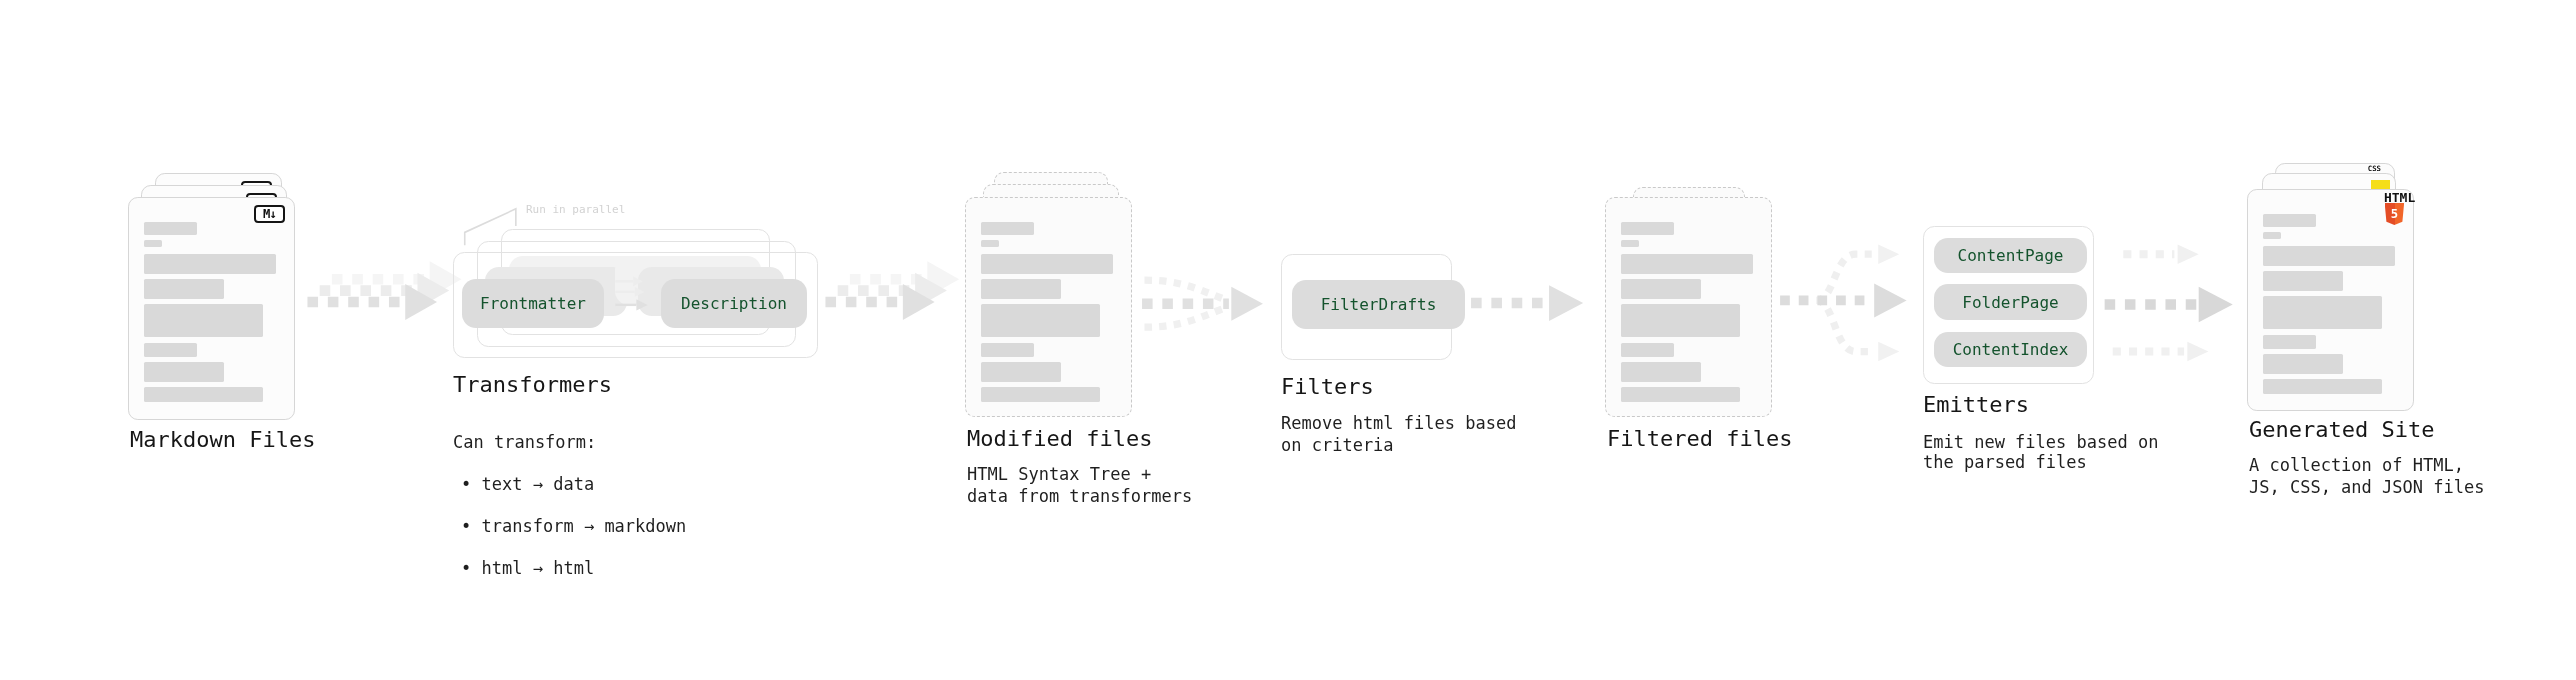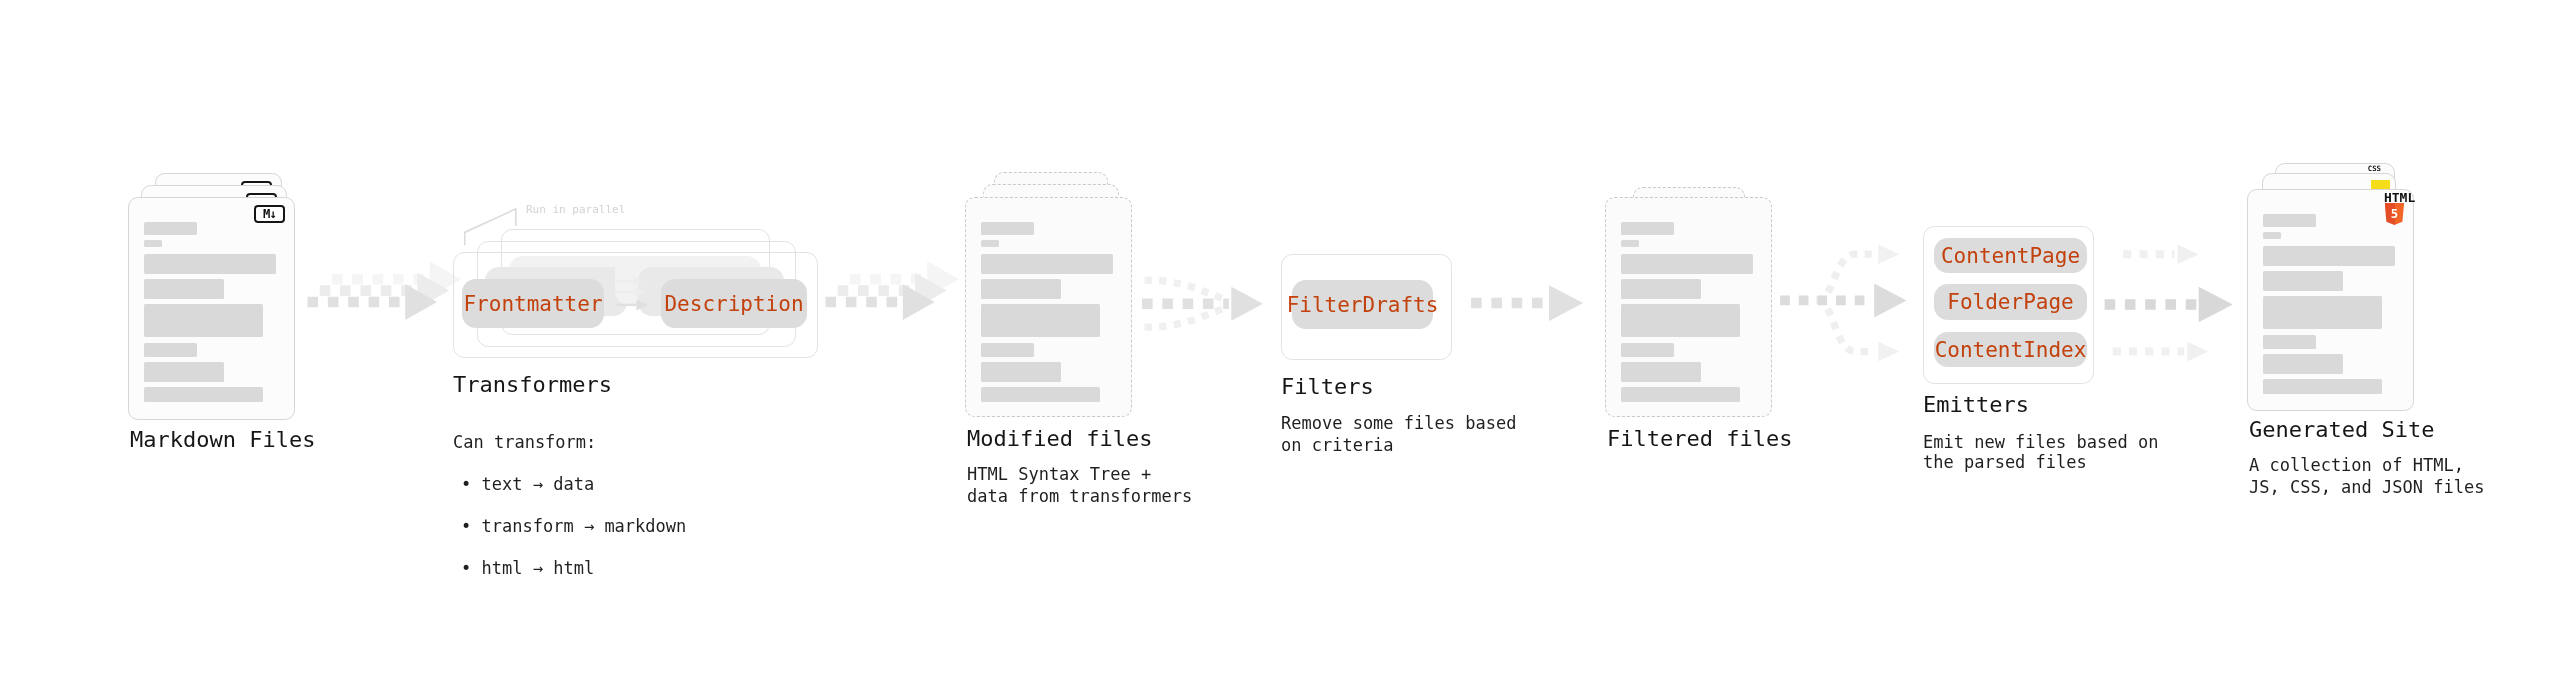--- a/index.html
+++ b/index.html
@@ -13,21 +13,21 @@
   .b3{top:56px;width:132px;height:19.5px}.b4{top:81px;width:80px;height:19.5px}
   .b5{top:106px;width:119px;height:32.5px}.b6{top:145px;width:53px;height:14px}
   .b7{top:164px;width:80px;height:19.5px}.b8{top:189px;width:119px;height:15.4px}
   
   .md-badge{position:absolute;top:6.5px;right:9px;width:31px;height:18.7px;border:2.4px solid #151515;
             border-radius:4.1px;background:#fff;display:flex;align-items:center;justify-content:center;
             font-weight:bold;font-size:12.2px;letter-spacing:-0.8px;color:#111;box-sizing:border-box;}
   
   .frame{position:absolute;border:1.6px solid #e2e2e2;border-radius:11.4px;box-sizing:border-box;background:transparent;}
   .gnode{position:absolute;background:#dcdcdc;border-radius:14px;display:flex;align-items:center;
-         justify-content:center;font-size:21px;color:#c2410c;white-space:nowrap;}
+         justify-content:center;font-size:16px;color:#14532d;white-space:nowrap;}
   .gnode.echo1{background:#e9e9e9;}
   .gnode.echo2{background:#f2f2f2;}
   
   .stage-title{position:absolute;font-size:22px;line-height:23px;color:#161616;white-space:nowrap;}
   .stage-sub{position:absolute;font-size:17px;line-height:22px;color:#1f1f1f;white-space:pre-line;}
   .stage-sub .bullet{padding-left:8.1px;white-space:pre;}
   .annotation{position:absolute;font-size:11px;color:#d2d2d2;white-space:nowrap;}
   .abs{position:absolute;}
   
   .html5-logo{position:absolute;top:4.1px;right:8.1px;width:21px;text-align:center;}
@@ -155,23 +155,23 @@
     <path d="M8,16 C55,16 75,28 108,40" fill="none" stroke="#f0f0f0" stroke-width="9" stroke-dasharray="9 9"></path>
     <path d="M8,74 C55,74 75,62 108,50" fill="none" stroke="#f0f0f0" stroke-width="9" stroke-dasharray="9 9"></path>
     <g fill="#e0e0e0" stroke="#e0e0e0">
         <line x1="5" y1="45" x2="112" y2="45" stroke-width="13" stroke-dasharray="13 12"></line>
         <polygon points="115,24 115,66 154,45" stroke="none"></polygon>
       </g>
   </svg>
 
   <div>
     <div class="frame" style="left:1281px;top:254px;width:171px;height:106px;"></div>
-    <div class="gnode" style="left:1292px;top:280px;width:141px;height:49px;">FilterDrafts</div>
+    <div class="gnode" style="left:1292px;top:280px;width:173px;height:49px;">FilterDrafts</div>
     <div class="stage-title" style="left:1281px;top:375px;">Filters</div>
-    <div class="stage-sub" style="left:1281px;top:412px;">Remove some files based
+    <div class="stage-sub" style="left:1281px;top:412px;">Remove html files based
 on criteria</div>
   </div>
 
   <svg class="abs" style="left:1467px;top:280px;" width="130" height="46" viewBox="0 0 160 56">
     <g fill="#e0e0e0" stroke="#e0e0e0">
         <line x1="5" y1="28" x2="98" y2="28" stroke-width="13" stroke-dasharray="13 12"></line>
         <polygon points="101,6 101,50 143,28" stroke="none"></polygon>
       </g>
   </svg>
 

